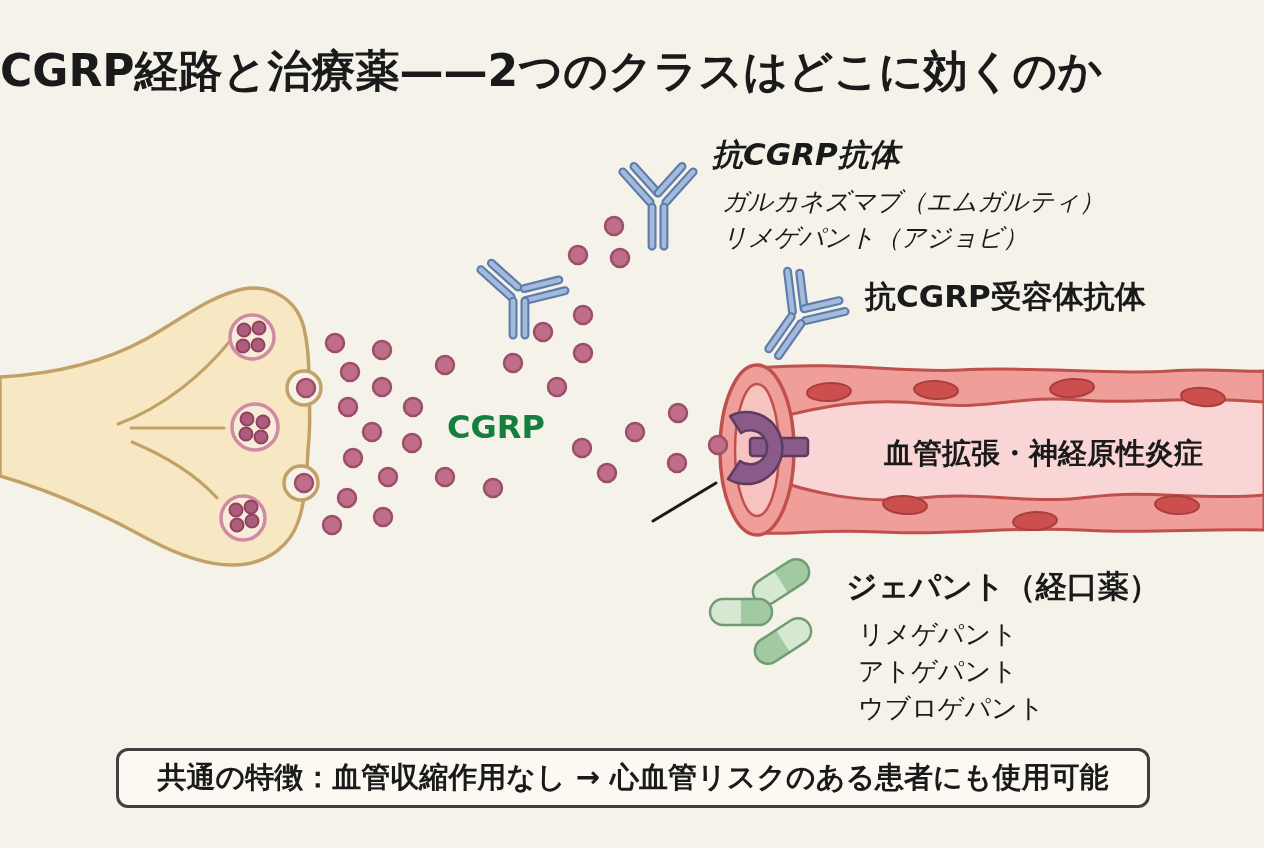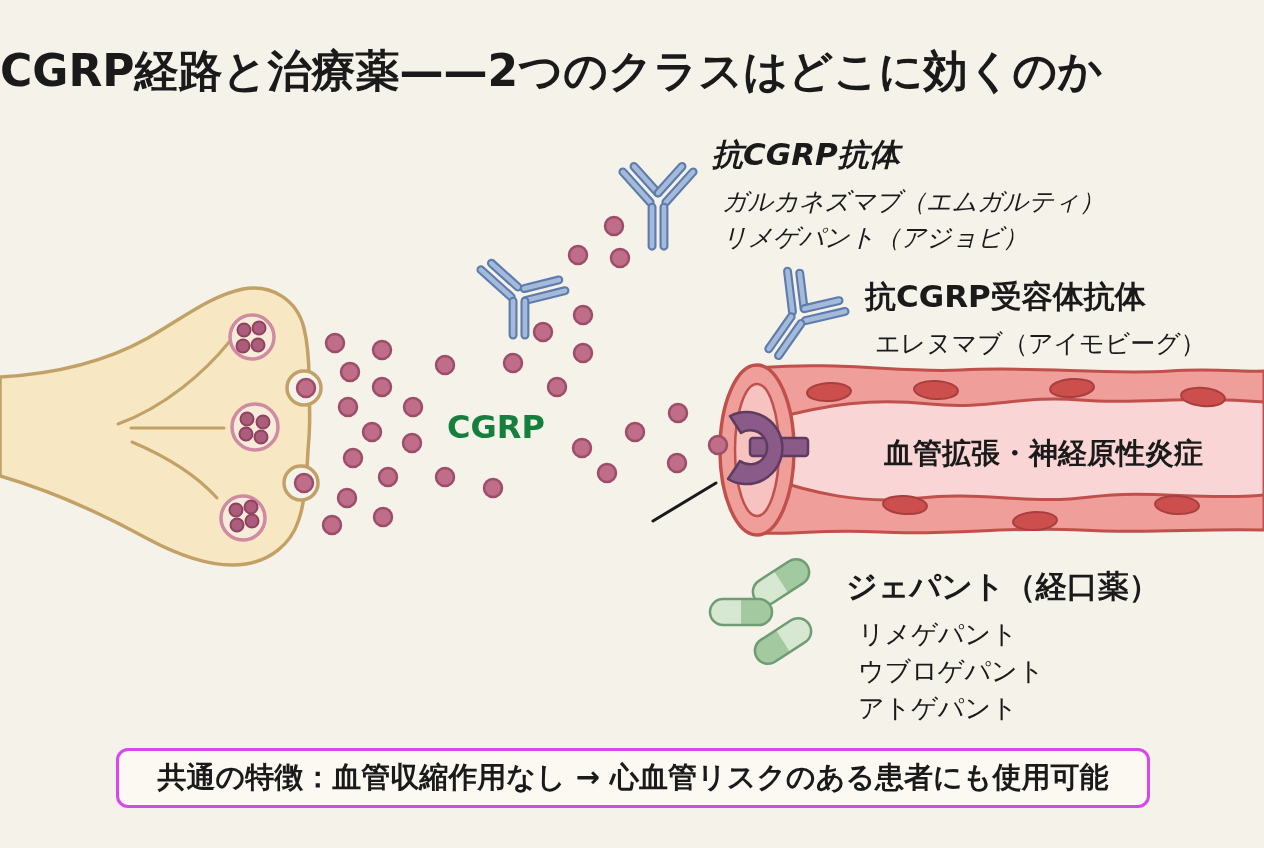--- a/index.html
+++ b/index.html
@@ -17,21 +17,21 @@
   #lbl-ab1 { left:712px; top:134px;font-style:italic; }
   #lbl-ab2 { left:852px; top:276px;margin-left:13px; }
   #lbl-vessel { left:884px; top:434px; font-size:29px; font-weight:800; }
   #lbl-cgrp { left:447px; top:408px; font-size:32px; font-weight:800; color:#15803d; }
   #lbl-receptor { left:562px; top:518px; font-size:29px; font-weight:800; }
   #lbl-gepant { left:830px; top:566px;margin-left:16px; }
   #lbl-gepant .d { font-size:26px; line-height:37px; padding-left:12px; }
   #lbl-nerve { left:96px; top:584px; font-size:29px; font-weight:800; }
   #footer-box {
     position:absolute; left:116px; top:748px; width:1034px; height:60px;
-    border:3px solid #d946ef; border-radius:12px; background:#fbf9f2;
+    border:3px solid #404040; border-radius:12px; background:#fbf9f2;
     display:flex; align-items:center; justify-content:center;
     font-size:29px; font-weight:800; box-sizing:border-box; white-space:nowrap;
   }
   #watermark { left:1086px; top:818px; font-size:20px; color:#9c978c;margin-top:41px; }
 
   
   .nerve      { fill:#f7e8c3; stroke:#c2a167; stroke-width:3.5; }
   .fold       { fill:none;    stroke:#c2a167; stroke-width:3;   stroke-linecap:round; }
   .vesicle    { fill:#f6ecd9; stroke:#cf8ba1; stroke-width:3.5; }
   .vdot       { fill:#ad5d7c; stroke:#8f4260; stroke-width:2; }
@@ -210,33 +210,32 @@
   <div id="title" class="txt">CGRP経路と治療薬——2つのクラスはどこに効くのか</div>
 
   <div id="lbl-ab1" class="txt label-block">
     <div class="h">抗CGRP抗体</div>
     <div class="d">ガルカネズマブ（エムガルティ）</div>
     <div class="d">リメゲパント（アジョビ）</div>
   </div>
 
   <div id="lbl-ab2" class="txt label-block">
     <div class="h">抗CGRP受容体抗体</div>
-    <div class="d">エレヌマブ（アイモビーグ）</div>
   </div>
 
   <div id="lbl-vessel" class="txt">血管拡張・神経原性炎症</div>
 
   <div id="lbl-cgrp" class="txt">CGRP</div>
 
 
   <div id="lbl-gepant" class="txt label-block">
     <div class="h">ジェパント（経口薬）</div>
     <div class="d">リメゲパント</div>
+    <div class="d">アトゲパント</div>
     <div class="d">ウブロゲパント</div>
-    <div class="d">アトゲパント</div>
   </div>
 
 
   <div id="footer-box">
     <span>共通の特徴：血管収縮作用なし → 心血管リスクのある患者にも使用可能</span>
   </div>
 
   <div id="watermark" class="txt">医学よろず相談</div>
 
 </div>

